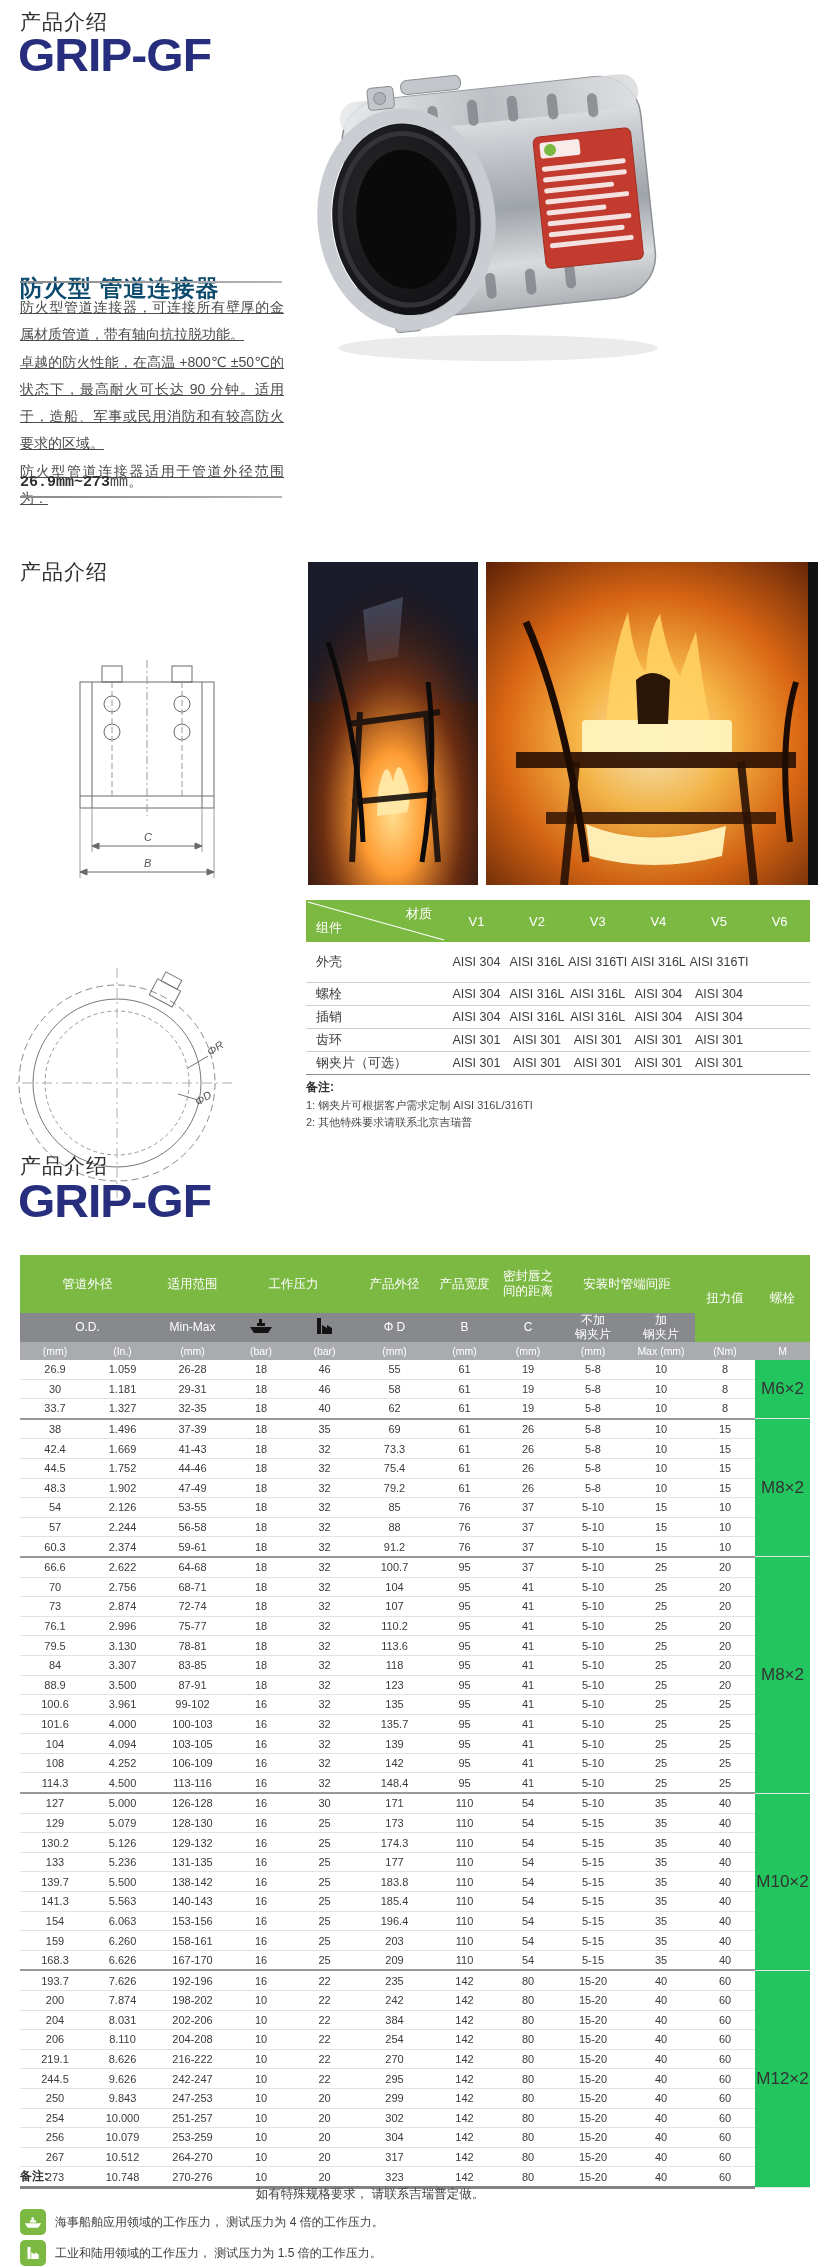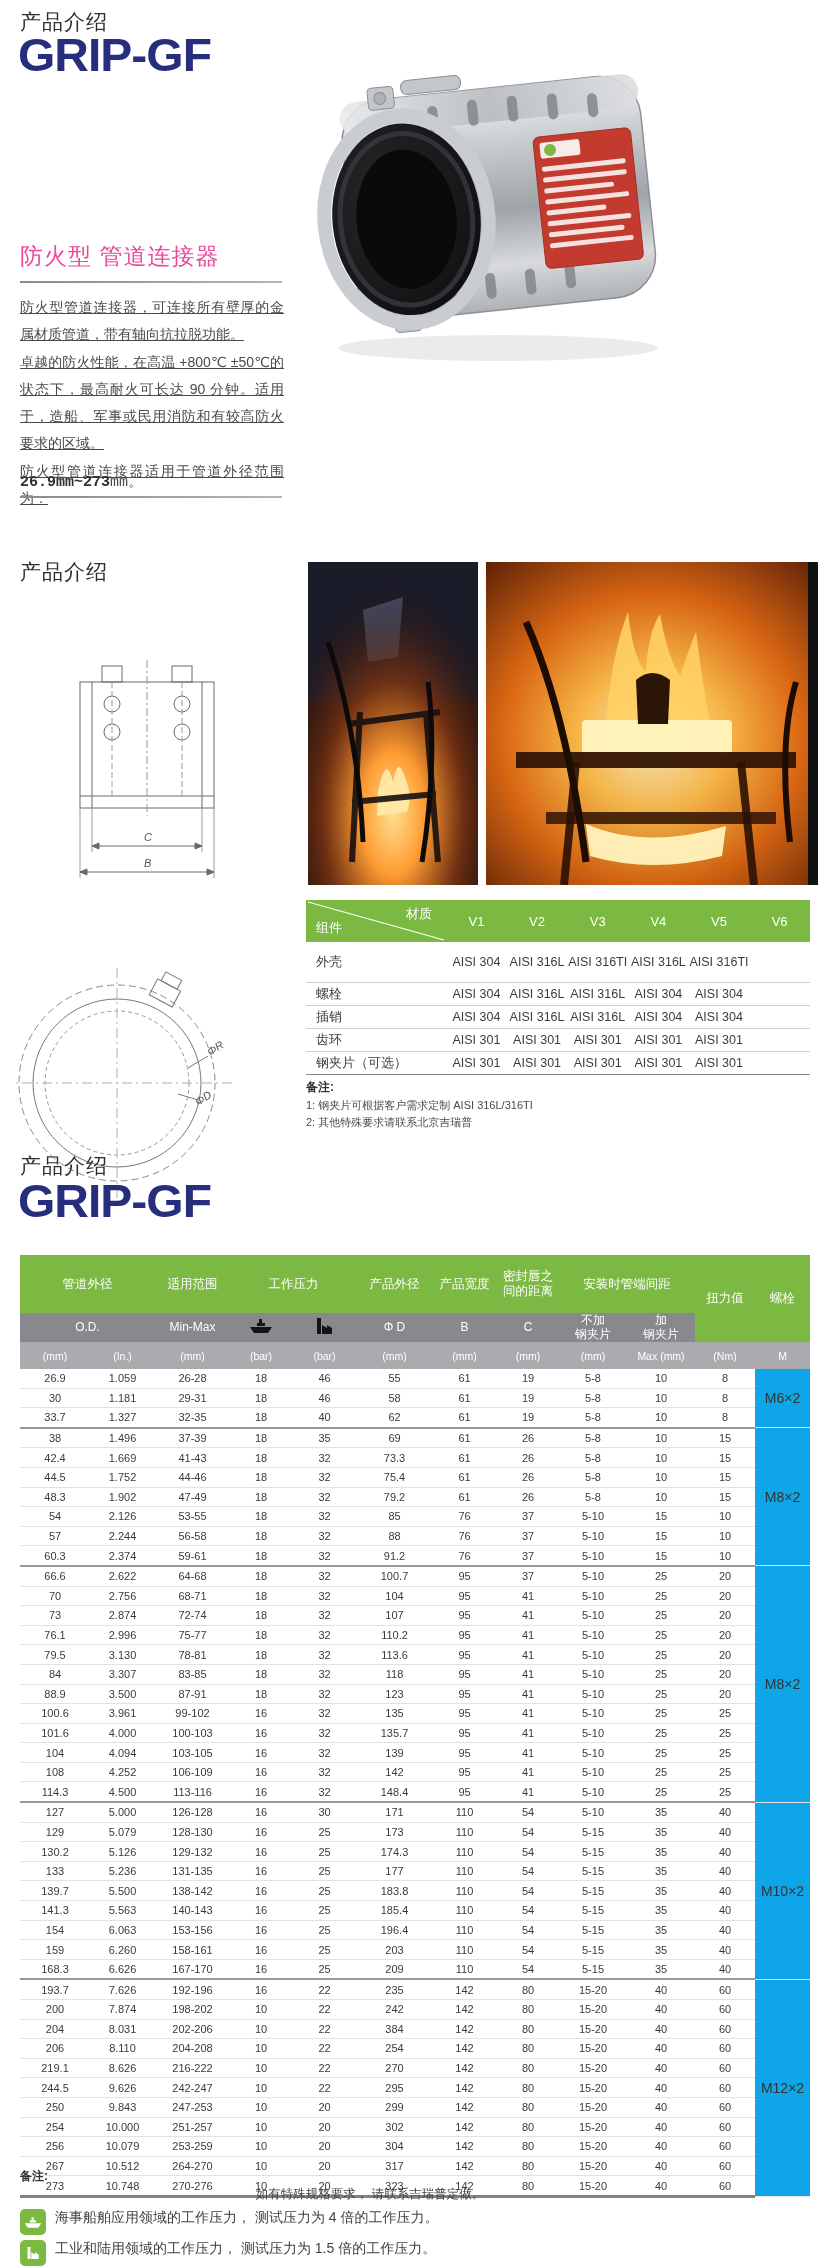--- a/index.html
+++ b/index.html
@@ -1,21 +1,21 @@
 <!DOCTYPE html>
 <html><head>
 <meta charset="utf-8">
 <style>
   html,body{margin:0;padding:0;background:#fff;}
   #page{position:relative;width:830px;height:2267px;background:#ffffff;
         font-family:"Liberation Sans","DejaVu Sans",sans-serif;color:#3a3a3a;overflow:hidden;}
   .abs{position:absolute;}
   .kicker{font-size:21px;font-weight:500;color:#2e2e2e;letter-spacing:1px;}
   .big-title{font-size:48px;font-weight:bold;color:#272e7d;letter-spacing:-1px;transform:scaleY(.98);transform-origin:left top;}
-  .subtitle{font-size:23px;font-weight:normal;color:#ec4899;letter-spacing:1px;}
+  .subtitle{font-size:23px;font-weight:bold;color:#0c4a6e;letter-spacing:1px;margin-top:32px;}
   .rule{height:2px;background:linear-gradient(90deg,#8a8a8a,#b5b5b5);}
   .body-text{width:264px;font-size:14px;line-height:1.95;text-align:justify;color:#4a4a4a;}
   .range-line{font-size:15px;color:#4a4a4a;}
   .range-line b{color:#2f2f2f;}
 
   
   table{border-collapse:collapse;table-layout:fixed;}
   #mat-table{width:504px;font-size:12.5px;}
   #mat-table thead th{background:#7cb942;color:#fff;font-weight:normal;height:42px;font-size:13px;padding:0;}
   #mat-table thead th.corner{position:relative;}
@@ -27,26 +27,26 @@
   .corner-bottom{position:absolute;bottom:5px;left:10px;font-size:13px;}
   .notes{font-size:11px;color:#4a4a4a;line-height:1.55;}
   .notes .nt{font-weight:bold;font-size:12px;color:#333;}
 
   
   #spec-table{width:790px;}
   #spec-table th{font-weight:normal;padding:0;}
   #spec-table .g1 th{background:#7cb942;color:#fff;height:58px;font-size:12.5px;line-height:1.2;vertical-align:middle;}
   #spec-table th.torque{background:#7cb942;color:#fff;font-size:12.5px;}
   #spec-table .g2 th{background:#87898c;color:#fff;height:29px;font-size:12px;line-height:1.15;}
-  #spec-table .unitrow td{background:#a9abae;color:#fff;height:27px;font-size:10.5px;text-align:center;padding:0;}
+  #spec-table .unitrow td{background:#a9abae;color:#fff;height:18px;font-size:10.5px;text-align:center;padding:0;}
   #spec-table tbody td{height:18.6px;text-align:center;font-size:11px;color:#3a3a3a;border-bottom:1px solid #e2e2e2;padding:0;}
-  #spec-table tbody td.bolt{font-size:14px;color:#333;background:#0ea5e9;}
+  #spec-table tbody td.bolt{font-size:17px;color:#333;background:#22c55e;}
   #spec-table tbody tr.gend td{border-bottom:2px solid #97999c;}
   #spec-table tbody tr:last-child td{border-bottom:3px solid #808285;}
-  .note-row{display:flex;align-items:flex-start;gap:9px;font-size:14px;color:#3f3f3f;}
+  .note-row{display:flex;align-items:center;gap:9px;font-size:12px;color:#3f3f3f;}
   .icon-chip{width:26px;height:26px;border-radius:5px;background:#7cb942;display:flex;align-items:center;justify-content:center;flex:0 0 26px;}
 </style>
 </head>
 <body>
 
 <div id="page">
 
   <div class="abs kicker" style="left:20px;top:8px;">产品介绍</div>
   <div class="abs big-title" style="left:18px;top:28px;">GRIP-GF</div>
 

